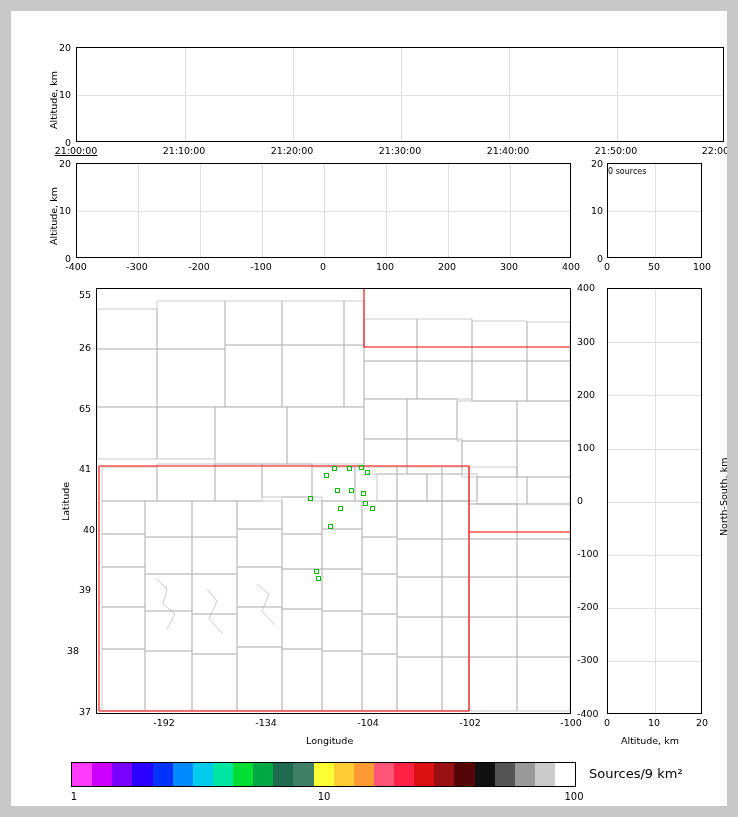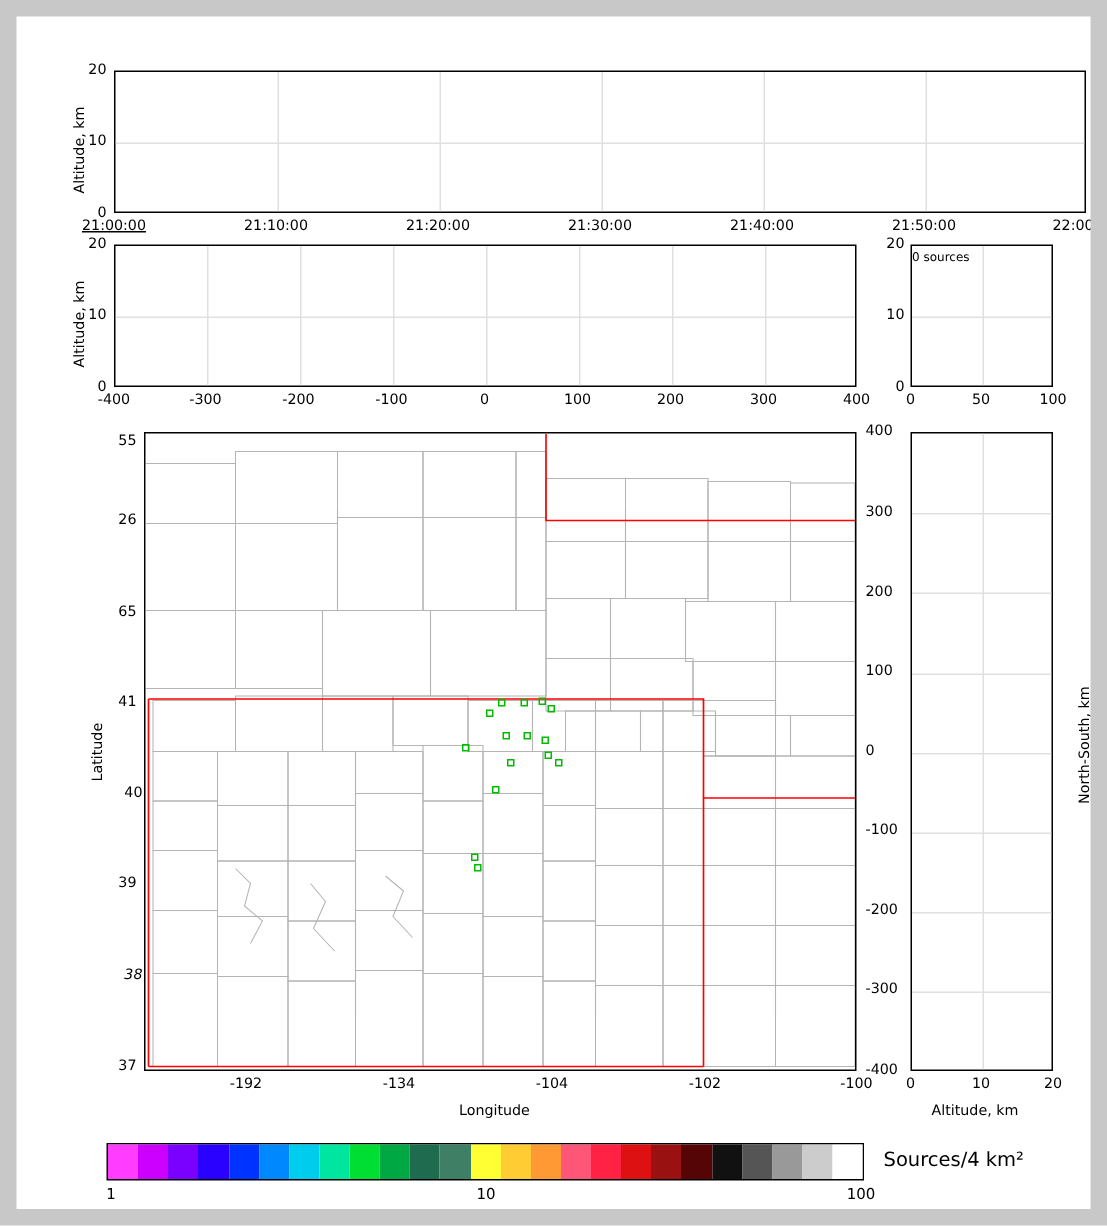--- a/index.html
+++ b/index.html
@@ -255,21 +255,21 @@
     <div class="sq" style="left:217px;top:280px;"></div>
     <div class="sq" style="left:219px;top:287px;"></div>
   </div>
 
   <div class="tick-lbl r" style="left:80px;top:283px;">55</div>
   <div class="tick-lbl r" style="left:80px;top:336px;">26</div>
   <div class="tick-lbl r" style="left:80px;top:397px;">65</div>
   <div class="tick-lbl r" style="left:80px;top:457px;">41</div>
   <div class="tick-lbl r" style="left:84px;top:518px;">40</div>
   <div class="tick-lbl r" style="left:80px;top:578px;">39</div>
-  <div class="tick-lbl r" style="left:84px;top:639px;font-style:italic;">38</div>
+  <div class="tick-lbl r" style="left:68px;top:639px;">38</div>
   <div class="tick-lbl r" style="left:80px;top:700px;">37</div>
   <div class="ax-title vert" style="left:49px;top:510px;">Latitude</div>
 
   <div class="tick-lbl c" style="left:153px;top:706px;">-192</div>
   <div class="tick-lbl c" style="left:255px;top:706px;">-134</div>
   <div class="tick-lbl c" style="left:357px;top:706px;">-104</div>
   <div class="tick-lbl c" style="left:459px;top:706px;">-102</div>
   <div class="tick-lbl c" style="left:560px;top:706px;">-100</div>
   <div class="ax-title" style="left:295px;top:724px;">Longitude</div>
 
@@ -323,15 +323,15 @@
     <div style="background:#550505"></div>
     <div style="background:#111111"></div>
     <div style="background:#555555"></div>
     <div style="background:#999999"></div>
     <div style="background:#cccccc"></div>
     <div style="background:#ffffff"></div>
   </div>
   <div class="cb-lbl" style="left:63px;top:780px;">1</div>
   <div class="cb-lbl" style="left:313px;top:780px;">10</div>
   <div class="cb-lbl" style="left:563px;top:780px;">100</div>
-  <div class="cb-title" style="left:578px;top:755px;">Sources/4 km²</div>
+  <div class="cb-title" style="left:578px;top:755px;">Sources/9 km²</div>
 
 </div>
 
 </body></html>

